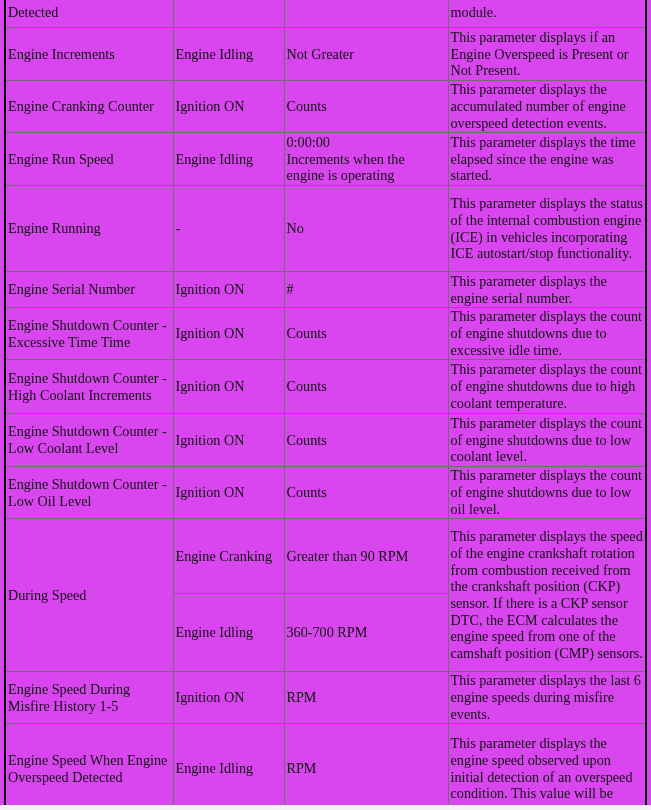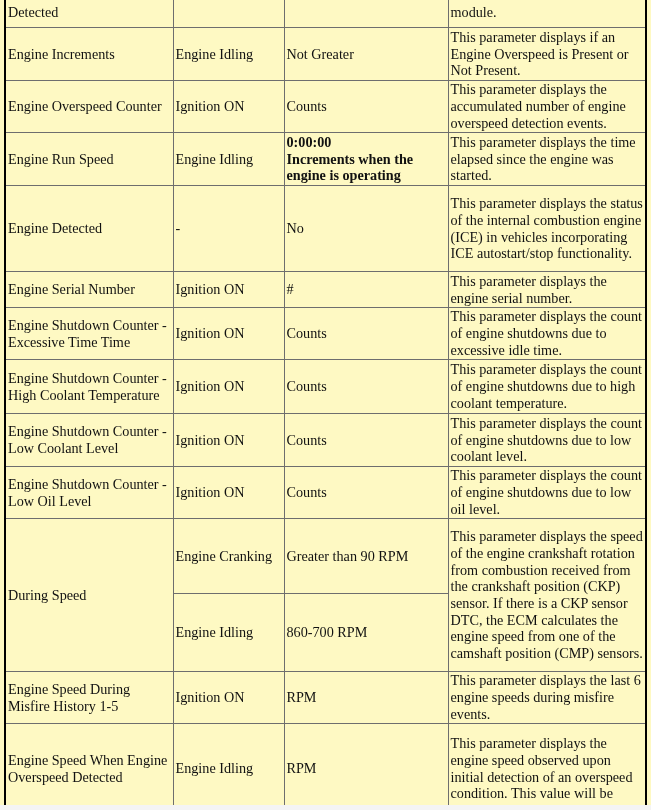--- a/index.html
+++ b/index.html
@@ -1,36 +1,36 @@
 <!DOCTYPE html>
 <html><head>
 <meta charset="utf-8">
 <style>
   html, body { margin: 0; padding: 0; background: #ffffff; }
   body { width: 651px; height: 810px; overflow: hidden; position: relative; }
-  .page { position: absolute; left: 0; top: 0; width: 651px; height: 805px; overflow: hidden; background: #fef9c3; }
+  .page { position: absolute; left: 0; top: 0; width: 651px; height: 805px; overflow: hidden; background: #d946ef; }
   table.params {
     position: absolute; left: 4px; top: -4px;
     border-collapse: collapse;
     font-family: "Liberation Serif", "DejaVu Serif", serif;
     font-size: 14.2px; line-height: 16.7px; color: #111;
     table-layout: fixed;
     border-left: 2px solid #000;
     border-right: 2px solid #000;
   }
   table.params td {
     border: 1px solid #6e6e6e;
     padding: 0 2px;
     vertical-align: middle;
     overflow: hidden;
     word-wrap: break-word;
   }
   table.params td.c1 { border-left: 2px solid #000; }
   table.params td.c4 { border-right: 2px solid #000; }
-  .pre { white-space: pre-line; font-weight: bold; }
+  .pre { white-space: pre-line; }
   .bottom-strip { position: absolute; left: 0; top: 805px; width: 651px; height: 5px; background: #f4f4f4; }
 </style>
 </head>
 <body>
 
 <div class="page">
   <table class="params">
     <colgroup>
       <col style="width:168px">
       <col style="width:111px">
@@ -45,52 +45,52 @@
         <td></td>
         <td class="c4">module.</td>
       </tr>
       <tr style="height:53px">
         <td class="c1">Engine Increments</td>
         <td>Engine Idling</td>
         <td>Not Greater</td>
         <td class="c4">This parameter displays if an Engine Overspeed is Present or Not Present.</td>
       </tr>
       <tr style="height:52px">
-        <td class="c1">Engine Overspeed Counter</td>
+        <td class="c1">Engine Cranking Counter</td>
         <td>Ignition ON</td>
         <td>Counts</td>
         <td class="c4">This parameter displays the accumulated number of engine overspeed detection events.</td>
       </tr>
       <tr style="height:53px">
         <td class="c1">Engine Run Speed</td>
         <td>Engine Idling</td>
         <td class="pre">0:00:00
 Increments when the engine is operating</td>
         <td class="c4">This parameter displays the time elapsed since the engine was started.</td>
       </tr>
       <tr style="height:86px">
-        <td class="c1">Engine Detected</td>
+        <td class="c1">Engine Running</td>
         <td>-</td>
         <td>No</td>
         <td class="c4">This parameter displays the status of the internal combustion engine (ICE) in vehicles incorporating ICE autostart/stop functionality.</td>
       </tr>
       <tr style="height:36px">
         <td class="c1">Engine Serial Number</td>
         <td>Ignition ON</td>
         <td>#</td>
         <td class="c4">This parameter displays the engine serial number.</td>
       </tr>
       <tr style="height:52px">
         <td class="c1">Engine Shutdown Counter - Excessive Time Time</td>
         <td>Ignition ON</td>
         <td>Counts</td>
         <td class="c4">This parameter displays the count of engine shutdowns due to excessive idle time.</td>
       </tr>
       <tr style="height:54px">
-        <td class="c1">Engine Shutdown Counter - High Coolant Temperature</td>
+        <td class="c1">Engine Shutdown Counter - High Coolant Increments</td>
         <td>Ignition ON</td>
         <td>Counts</td>
         <td class="c4">This parameter displays the count of engine shutdowns due to high coolant temperature.</td>
       </tr>
       <tr style="height:53px">
         <td class="c1">Engine Shutdown Counter - Low Coolant Level</td>
         <td>Ignition ON</td>
         <td>Counts</td>
         <td class="c4">This parameter displays the count of engine shutdowns due to low coolant level.</td>
       </tr>
@@ -102,21 +102,21 @@
       </tr>
 
       <tr style="height:75px">
         <td class="c1" rowspan="2">During Speed</td>
         <td>Engine Cranking</td>
         <td>Greater than 90 RPM</td>
         <td class="c4" rowspan="2">This parameter displays the speed of the engine crankshaft rotation from combustion received from the crankshaft position (CKP) sensor. If there is a CKP sensor DTC, the ECM calculates the engine speed from one of the camshaft position (CMP) sensors.</td>
       </tr>
       <tr style="height:78px">
         <td>Engine Idling</td>
-        <td>860-700 RPM</td>
+        <td>360-700 RPM</td>
       </tr>
 
       <tr style="height:52px">
         <td class="c1">Engine Speed During Misfire History 1-5</td>
         <td>Ignition ON</td>
         <td>RPM</td>
         <td class="c4">This parameter displays the last 6 engine speeds during misfire events.</td>
       </tr>
       <tr style="height:90px">
         <td class="c1">Engine Speed When Engine Overspeed Detected</td>

